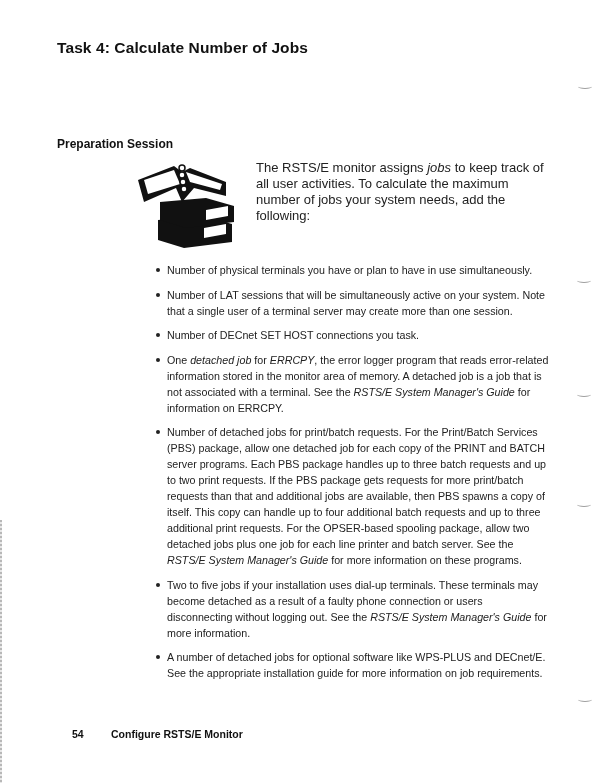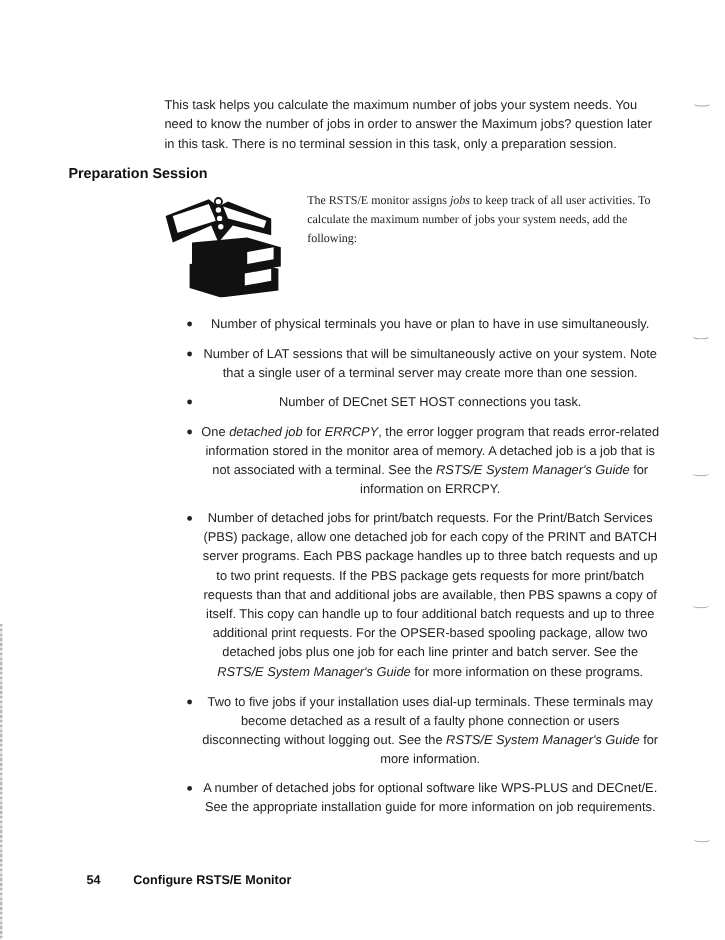--- a/index.html
+++ b/index.html
@@ -21,25 +21,25 @@
     }
     .h2 {
       position: absolute; left: 57px; top: 137px;
       font-family: "Liberation Sans", sans-serif; font-weight: bold; font-size: 12px; color: #111; text-align: center;
     }
     .book {
       position: absolute; left: 136px; top: 158px; width: 108px; height: 90px;
     }
     .side {
       position: absolute; left: 256px; top: 160px; width: 290px;
-      font-family: Liberation Serif, serif; font-size: 10px; line-height: 16px; color: #222;
+      font-family: Liberation Sans, sans-serif; font-size: 13px; line-height: 16px; color: #222;
     }
     ul.bullets {
       position: absolute; left: 155px; top: 262px; width: 395px; margin: 0; padding: 0; list-style: none;
-      font-family: "Liberation Sans", sans-serif; font-size: 10.7px; line-height: 16px; color: #222; text-align: center;
+      font-family: "Liberation Sans", sans-serif; font-size: 10.7px; line-height: 16px; color: #222;
     }
     ul.bullets li { position: relative; padding-left: 12px; margin-bottom: 8.5px; }
     ul.bullets li .dot {
       position: absolute; left: 1px; top: 6px; width: 4px; height: 4px; border-radius: 50%; background: #222;
     }
     em { font-style: italic; }
     .footer {
       position: absolute; left: 57px; top: 728px;
       font-family: "Liberation Sans", sans-serif; font-weight: bold; font-size: 10.5px; color: #111;
     }
@@ -51,22 +51,22 @@
     .edge {
       position: absolute; left: 0; top: 520px; width: 2px; height: 263px;
       background: repeating-linear-gradient(to bottom, #999 0 2px, #ddd 2px 4px); opacity: 0.7;
     }
   </style>
 </head>
 <body>
 
 <div class="page">
 
+  <div class="h1">Task 4: Calculate Number of Jobs</div>
 
-  <div class="intro">This task helps you calculate the maximum number of jobs your system needs. You need to know the number of jobs in order to answer the Maximum jobs? question later in this task. There is no terminal session in this task, only a preparation session.</div>
 
   <div class="h2">Preparation Session</div>
 
   <div class="book">
     <svg width="108" height="90" viewBox="0 0 108 90">
 
       <path d="M22 62 L68 58 L96 66 L96 84 L48 90 L22 82 Z" fill="#111"></path>
       <path d="M68 70 L90 66 L90 76 L68 80 Z" fill="#fff"></path>
 
       <path d="M24 44 L70 40 L98 48 L98 64 L50 70 L24 62 Z" fill="#111"></path>

